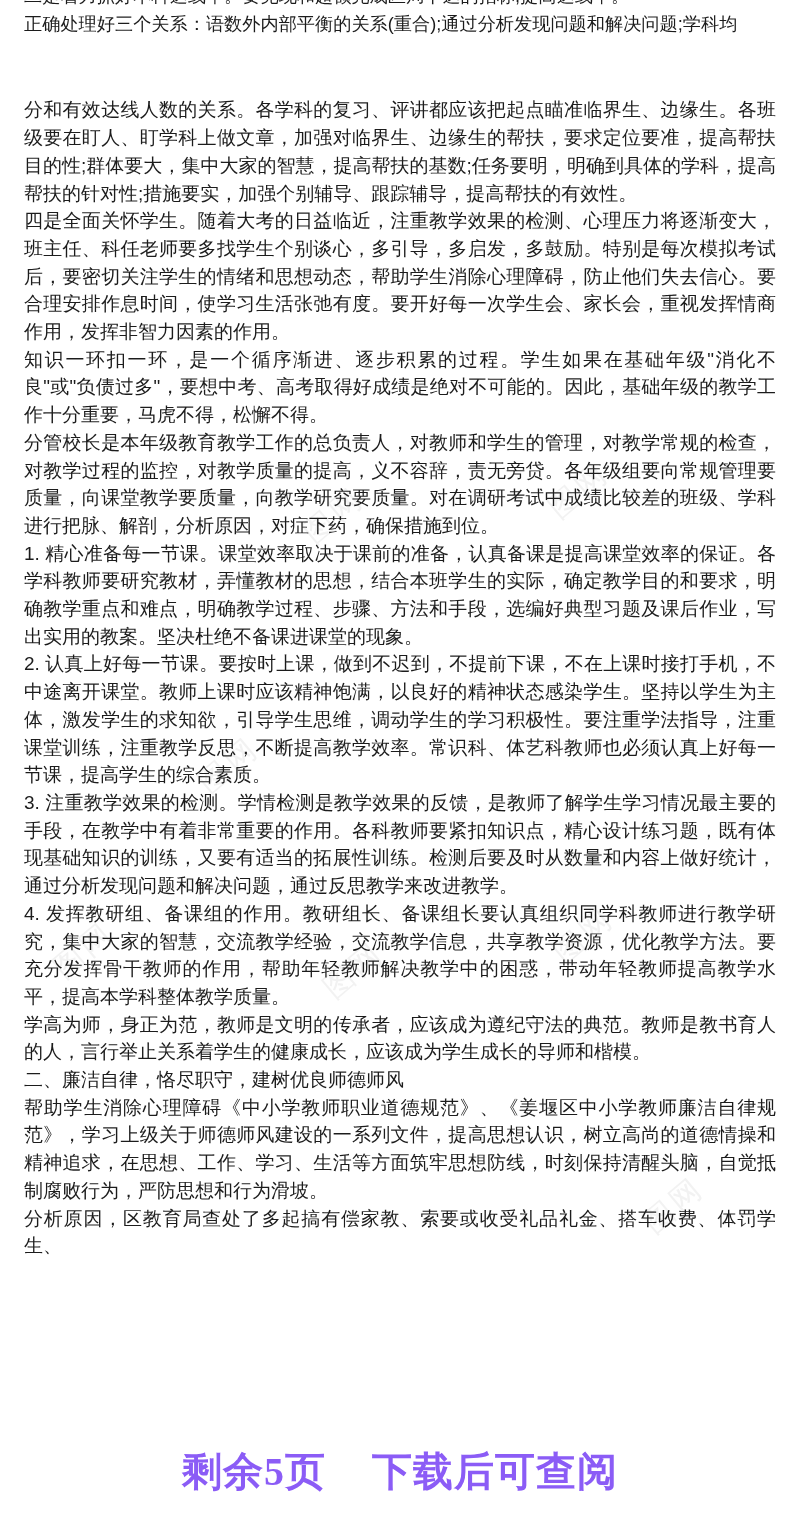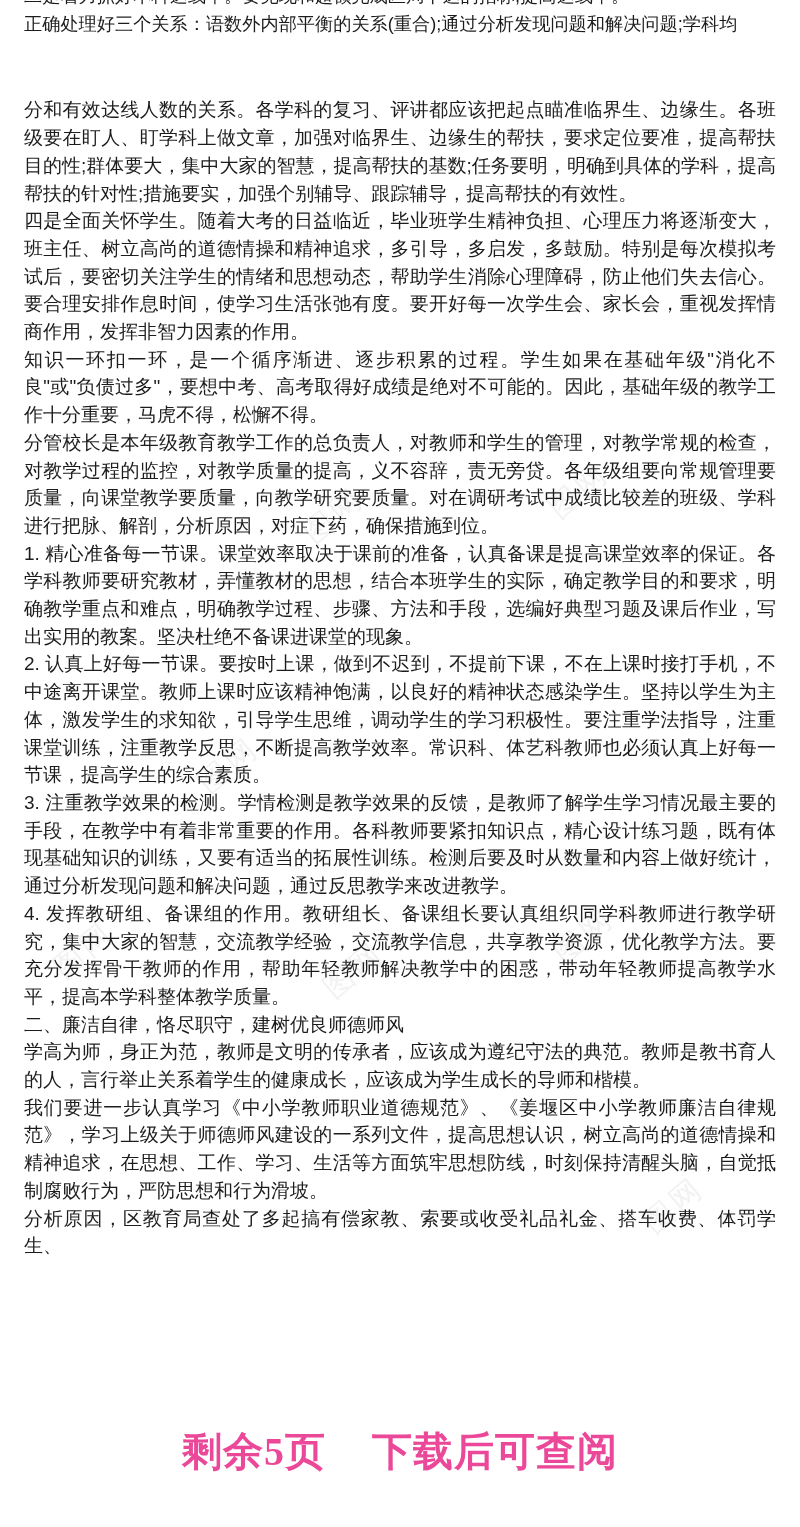--- a/index.html
+++ b/index.html
@@ -79,30 +79,30 @@
       <span class="watermark" style="left: 550px; top: 915px; color: rgb(176, 176, 176);">图网</span>
       <span class="watermark" style="left: 640px; top: 1185px; color: rgb(176, 176, 176);">图网</span>
     </div>
 
   <div class="content" style="color: rgb(28, 28, 28);">
     <p class="para opening">
       <span>二是着力抓好本科达线率。要兑现和超额完成区局下达的指标,提高达线率。</span><br>
       <span>正确处理好三个关系：语数外内部平衡的关系(重合);通过分析发现问题和解决问题;学科均</span>
     </p>
     <p class="para">分和有效达线人数的关系。各学科的复习、评讲都应该把起点瞄准临界生、边缘生。各班级要在盯人、盯学科上做文章，加强对临界生、边缘生的帮扶，要求定位要准，提高帮扶目的性;群体要大，集中大家的智慧，提高帮扶的基数;任务要明，明确到具体的学科，提高帮扶的针对性;措施要实，加强个别辅导、跟踪辅导，提高帮扶的有效性。</p>
-    <p class="para">四是全面关怀学生。随着大考的日益临近，毕业班学生精神负担、心理压力将逐渐变大，班主任、树立高尚的道德情操和精神追求，多引导，多启发，多鼓励。特别是每次模拟考试后，要密切关注学生的情绪和思想动态，帮助学生消除心理障碍，防止他们失去信心。要合理安排作息时间，使学习生活张弛有度。要开好每一次学生会、家长会，重视发挥情商作用，发挥非智力因素的作用。</p>
+    <p class="para">四是全面关怀学生。随着大考的日益临近，注重教学效果的检测、心理压力将逐渐变大，班主任、科任老师要多找学生个别谈心，多引导，多启发，多鼓励。特别是每次模拟考试后，要密切关注学生的情绪和思想动态，帮助学生消除心理障碍，防止他们失去信心。要合理安排作息时间，使学习生活张弛有度。要开好每一次学生会、家长会，重视发挥情商作用，发挥非智力因素的作用。</p>
     <p class="para">知识一环扣一环，是一个循序渐进、逐步积累的过程。学生如果在基础年级"消化不良"或"负债过多"，要想中考、高考取得好成绩是绝对不可能的。因此，基础年级的教学工作十分重要，马虎不得，松懈不得。</p>
     <p class="para">分管校长是本年级教育教学工作的总负责人，对教师和学生的管理，对教学常规的检查，对教学过程的监控，对教学质量的提高，义不容辞，责无旁贷。各年级组要向常规管理要质量，向课堂教学要质量，向教学研究要质量。对在调研考试中成绩比较差的班级、学科进行把脉、解剖，分析原因，对症下药，确保措施到位。</p>
     <p class="para">1. 精心准备每一节课。课堂效率取决于课前的准备，认真备课是提高课堂效率的保证。各学科教师要研究教材，弄懂教材的思想，结合本班学生的实际，确定教学目的和要求，明确教学重点和难点，明确教学过程、步骤、方法和手段，选编好典型习题及课后作业，写出实用的教案。坚决杜绝不备课进课堂的现象。</p>
     <p class="para">2. 认真上好每一节课。要按时上课，做到不迟到，不提前下课，不在上课时接打手机，不中途离开课堂。教师上课时应该精神饱满，以良好的精神状态感染学生。坚持以学生为主体，激发学生的求知欲，引导学生思维，调动学生的学习积极性。要注重学法指导，注重课堂训练，注重教学反思，不断提高教学效率。常识科、体艺科教师也必须认真上好每一节课，提高学生的综合素质。</p>
     <p class="para">3. 注重教学效果的检测。学情检测是教学效果的反馈，是教师了解学生学习情况最主要的手段，在教学中有着非常重要的作用。各科教师要紧扣知识点，精心设计练习题，既有体现基础知识的训练，又要有适当的拓展性训练。检测后要及时从数量和内容上做好统计，通过分析发现问题和解决问题，通过反思教学来改进教学。</p>
     <p class="para">4. 发挥教研组、备课组的作用。教研组长、备课组长要认真组织同学科教师进行教学研究，集中大家的智慧，交流教学经验，交流教学信息，共享教学资源，优化教学方法。要充分发挥骨干教师的作用，帮助年轻教师解决教学中的困惑，带动年轻教师提高教学水平，提高本学科整体教学质量。</p>
+    <p class="para">学高为师，身正为范，教师是文明的传承者，应该成为遵纪守法的典范。教师是教书育人的人，言行举止关系着学生的健康成长，应该成为学生成长的导师和楷模。</p>
     <p class="para">二、廉洁自律，恪尽职守，建树优良师德师风</p>
-    <p class="para">学高为师，身正为范，教师是文明的传承者，应该成为遵纪守法的典范。教师是教书育人的人，言行举止关系着学生的健康成长，应该成为学生成长的导师和楷模。</p>
-    <p class="para">我们要进一步认真学习《中小学教师职业道德规范》、《姜堰区中小学教师廉洁自律规范》，学习上级关于师德师风建设的一系列文件，提高思想认识，树立高尚的道德情操和精神追求，在思想、工作、学习、生活等方面筑牢思想防线，时刻保持清醒头脑，自觉抵制腐败行为，严防思想和行为滑坡。</p>
+    <p class="para">帮助学生消除心理障碍《中小学教师职业道德规范》、《姜堰区中小学教师廉洁自律规范》，学习上级关于师德师风建设的一系列文件，提高思想认识，树立高尚的道德情操和精神追求，在思想、工作、学习、生活等方面筑牢思想防线，时刻保持清醒头脑，自觉抵制腐败行为，严防思想和行为滑坡。</p>
     <p class="para">分析原因，区教育局查处了多起搞有偿家教、索要或收受礼品礼金、搭车收费、体罚学生、</p>
   </div>
 
-  <div class="footer" style="color: #ec4899;">
+  <div class="footer" style="color: #8b5cf6; margin-top: 20px;">
     <span>剩余5页</span><span class="gap"></span><span>下载后可查阅</span>
   </div>
 
 </div>
 
 </body></html>

